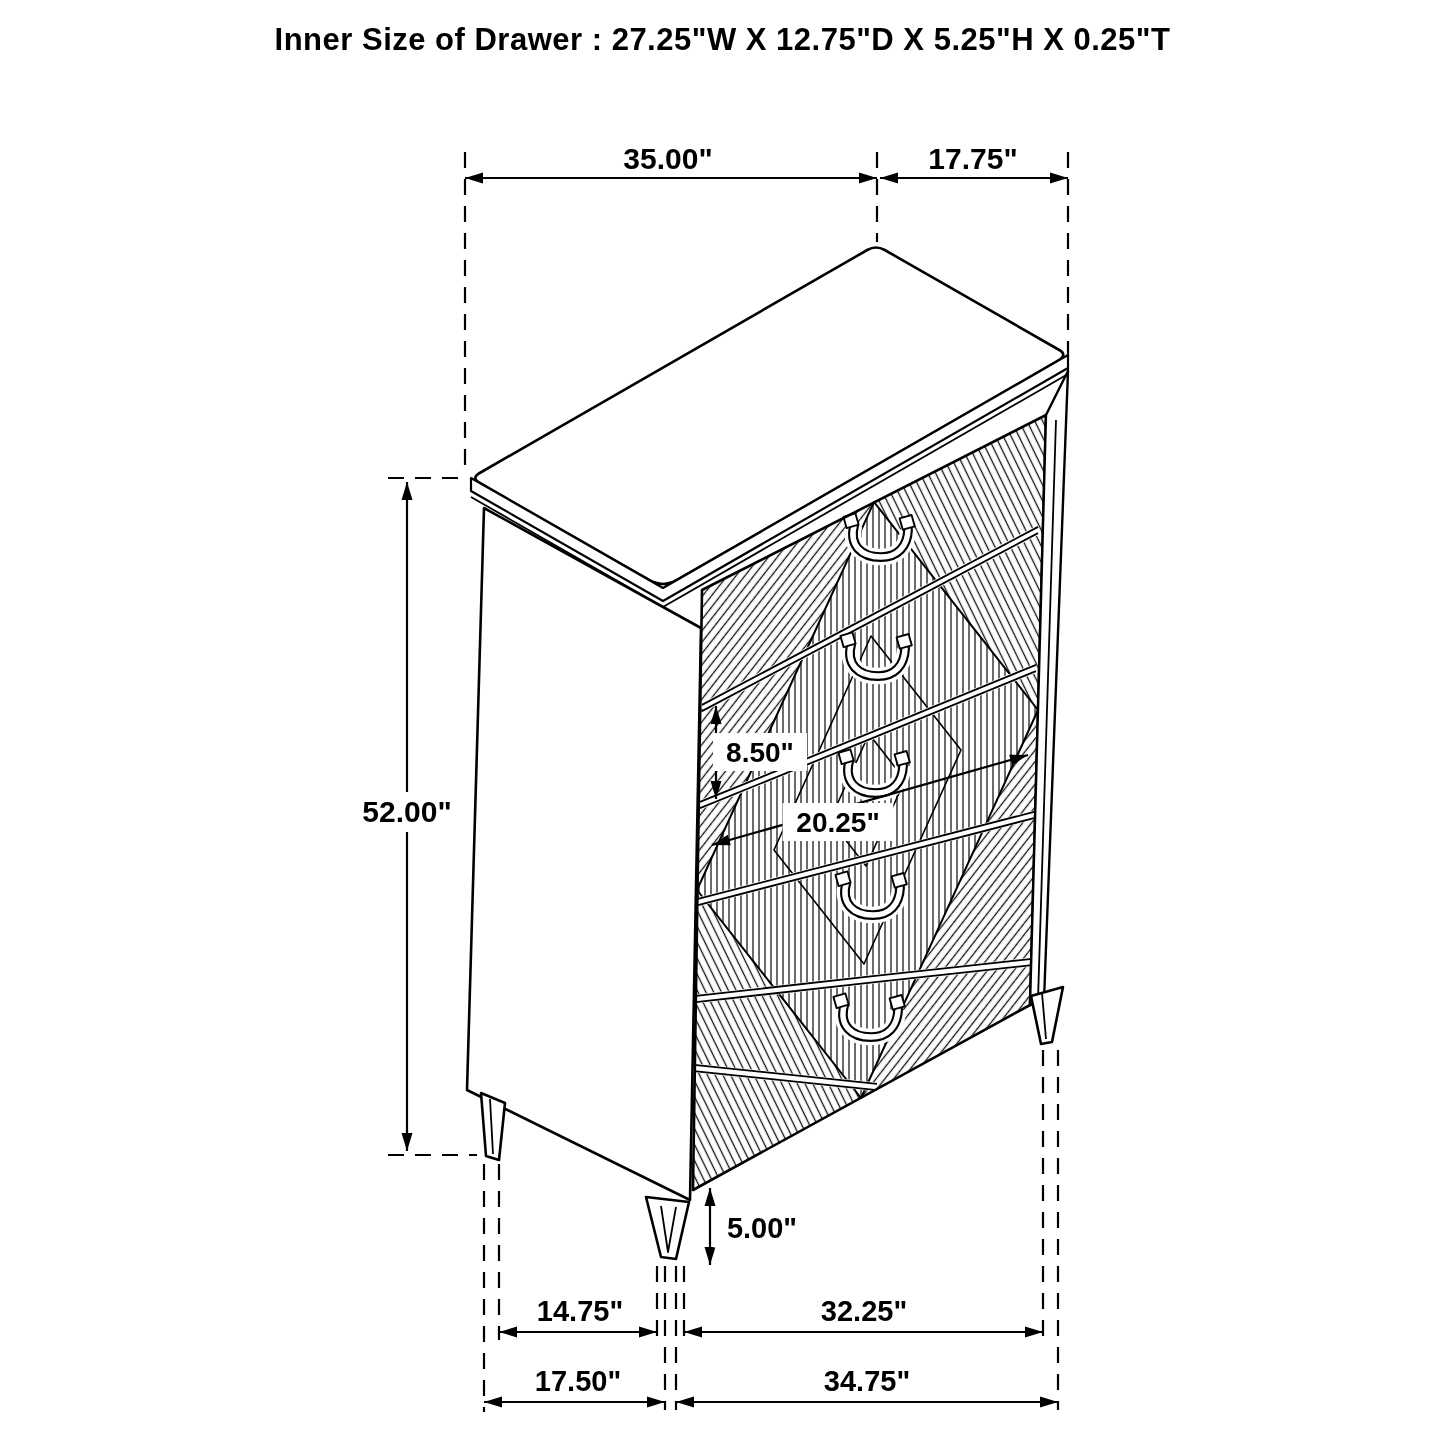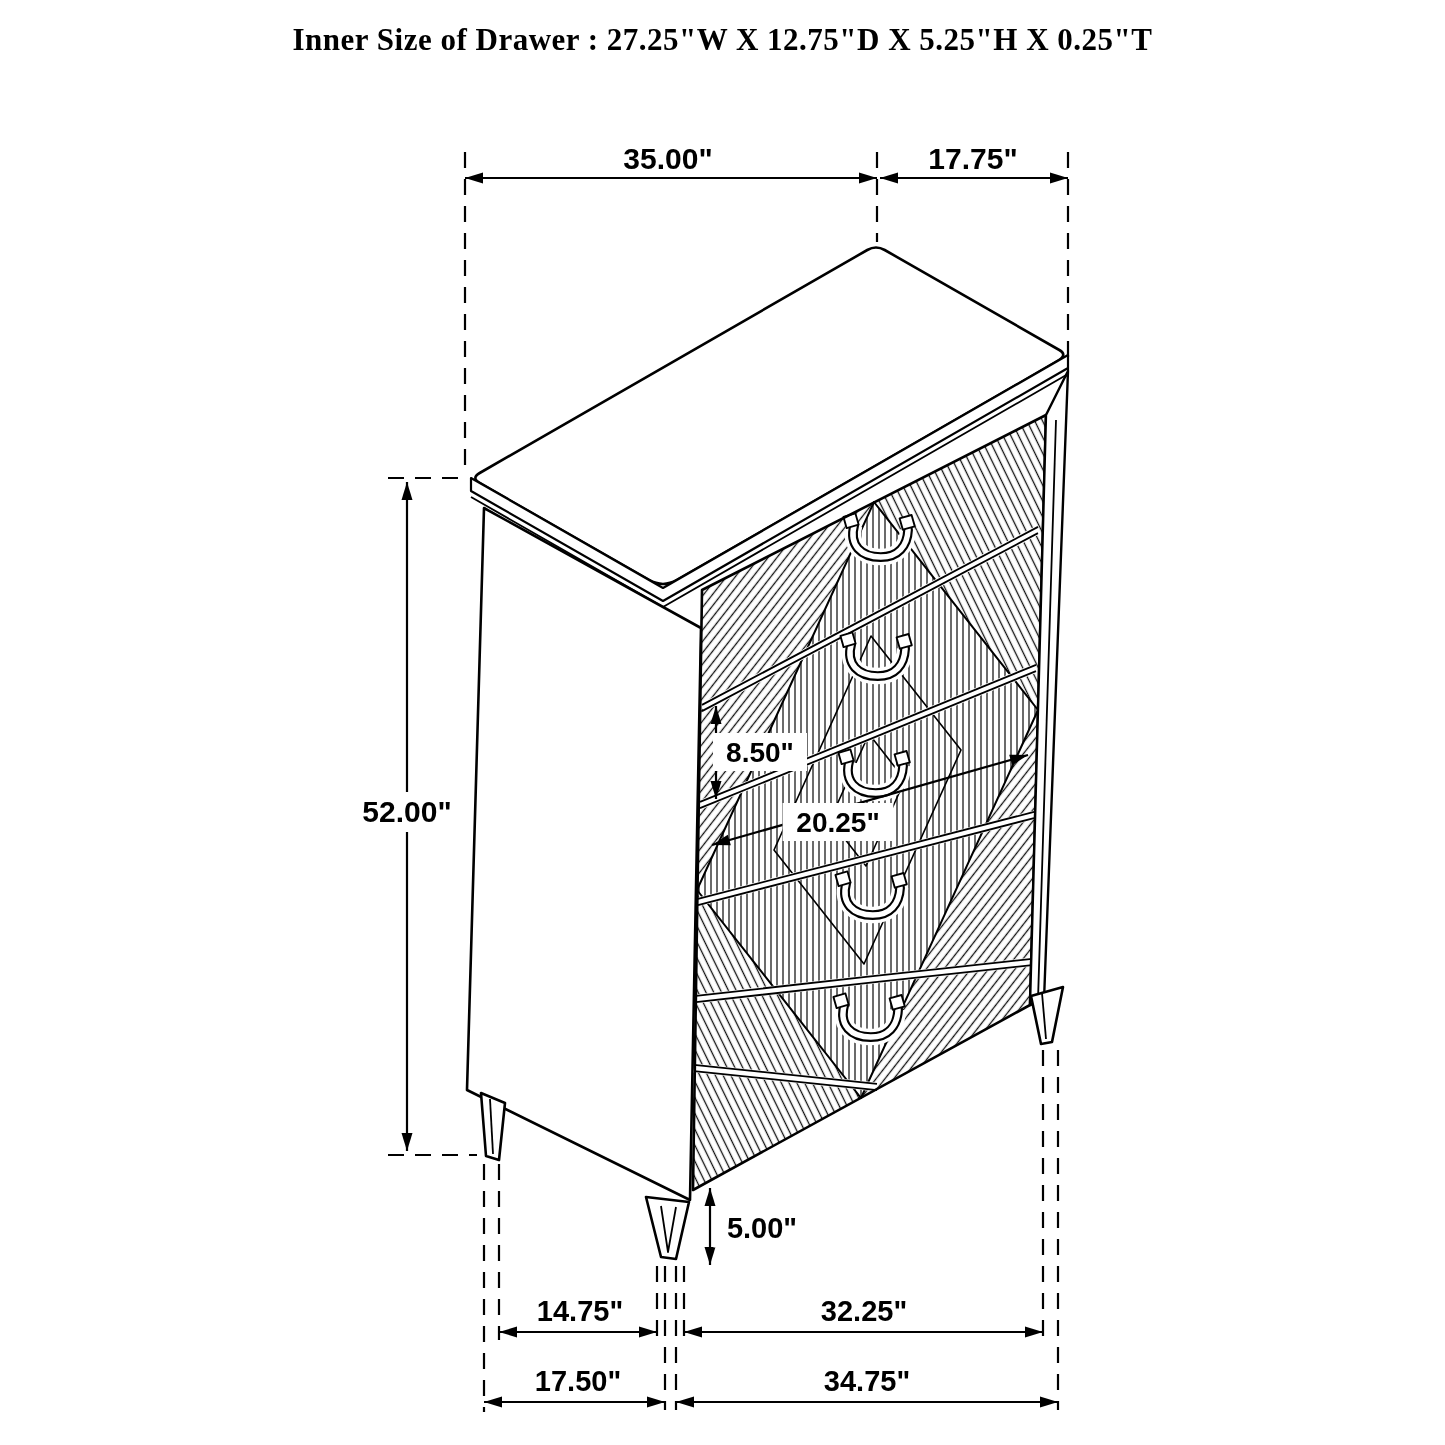--- a/index.html
+++ b/index.html
@@ -1,19 +1,19 @@
 <!DOCTYPE html>
 <html><head>
 <meta charset="utf-8">
 <style>
   html,body{margin:0;padding:0;background:#ffffff;}
   #stage{position:relative;width:1445px;height:1445px;background:#fff;overflow:hidden;
          font-family:"Liberation Sans",sans-serif;}
   #title{position:absolute;left:0;right:0;top:22px;text-align:center;
-         font-size:31px;font-weight:bold;color:#000;letter-spacing:0.5px;font-family:Liberation Serif, serif;}
+         font-size:31px;font-weight:bold;color:#000;letter-spacing:0.5px;}
   svg{position:absolute;left:0;top:0;}
   text{font-family:"Liberation Sans",sans-serif;font-weight:bold;fill:#000;}
 </style>
 </head>
 <body>
 
 <div id="stage">
   <div id="title">Inner Size of Drawer : 27.25"W X 12.75"D X 5.25"H X 0.25"T</div>
 
   <svg width="1445" height="1445" viewBox="0 0 1445 1445">

